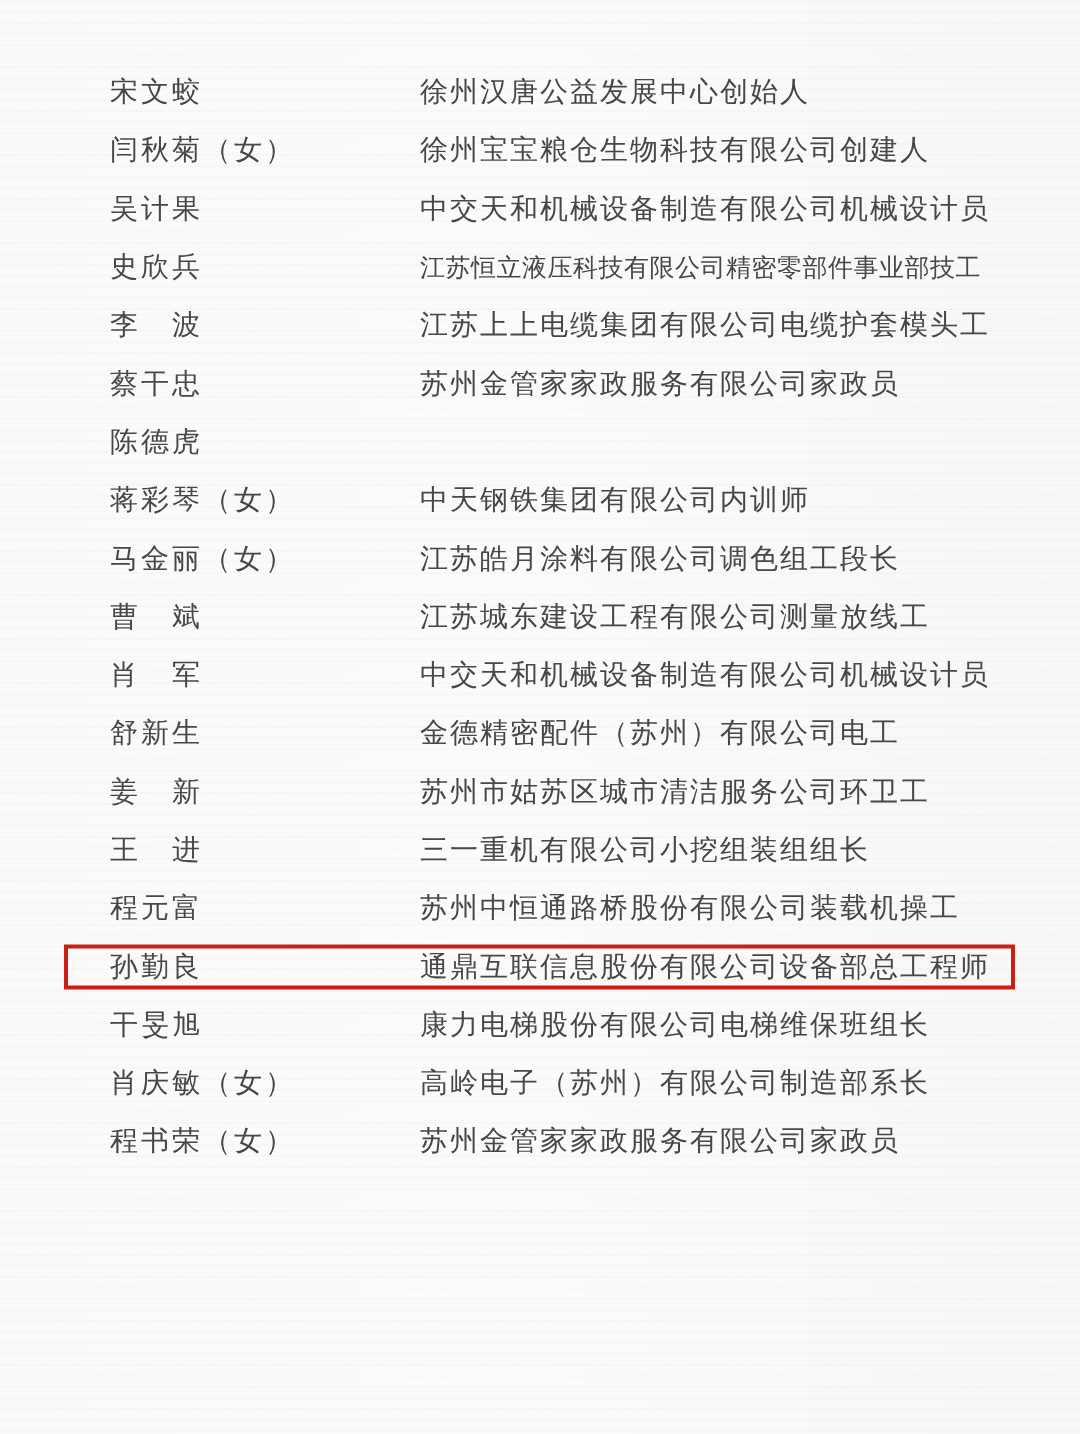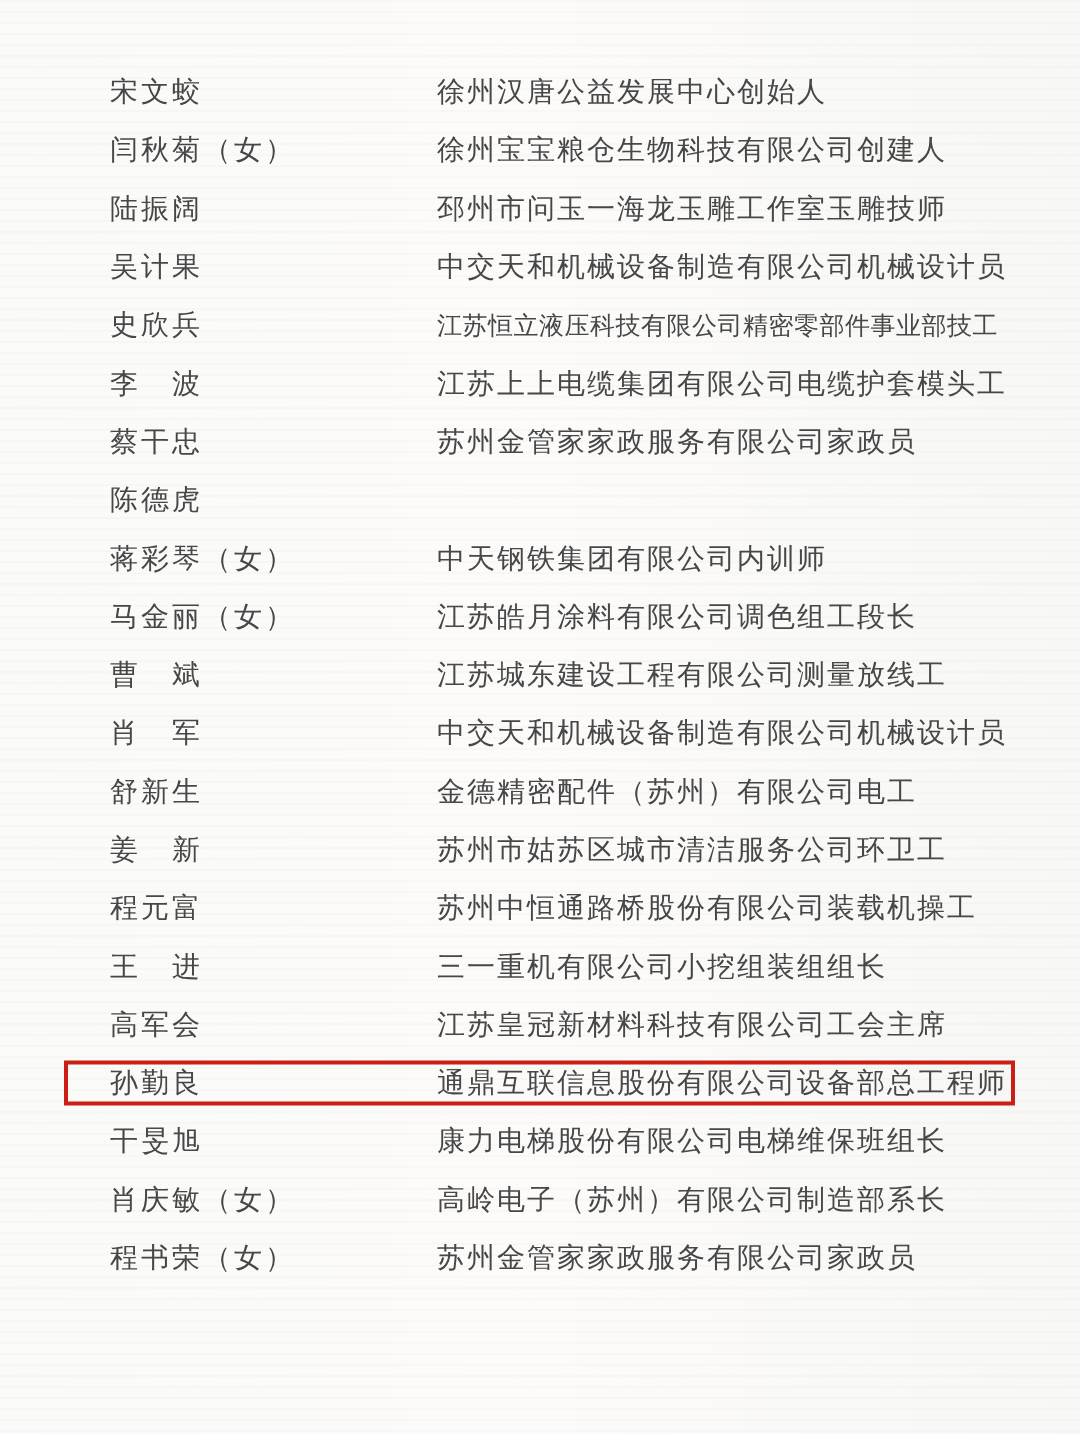--- a/index.html
+++ b/index.html
@@ -37,21 +37,21 @@
     left: 110px;
     top: 50%;
     transform: translateY(-50%);
     font-size: 28px;
     letter-spacing: 3px;
     white-space: pre;
     color: #474747;
   }
   .title {
     position: absolute;
-    left: 437px;
+    left: 420px;
     top: 50%;
     transform: translateY(-50%);
     font-size: 28px;
     letter-spacing: 2px;
     white-space: nowrap;
     color: #474747;
   }
   .row.tight .title {
     font-size: 25px;
     letter-spacing: 0.5px;
@@ -85,24 +85,20 @@
   <div class="rows" id="rows">
       <div class="row">
         <span class="name">宋文蛟</span>
         <span class="title">徐州汉唐公益发展中心创始人</span>
       </div>
       <div class="row">
         <span class="name">闫秋菊（女）</span>
         <span class="title">徐州宝宝粮仓生物科技有限公司创建人</span>
       </div>
       <div class="row">
-        <span class="name">陆振阔</span>
-        <span class="title">邳州市问玉一海龙玉雕工作室玉雕技师</span>
-      </div>
-      <div class="row">
         <span class="name">吴计果</span>
         <span class="title">中交天和机械设备制造有限公司机械设计员</span>
       </div>
       <div class="row tight">
         <span class="name">史欣兵</span>
         <span class="title">江苏恒立液压科技有限公司精密零部件事业部技工</span>
       </div>
       <div class="row">
         <span class="name">李　波</span>
         <span class="title">江苏上上电缆集团有限公司电缆护套模头工</span>
@@ -132,30 +128,26 @@
       </div>
       <div class="row">
         <span class="name">舒新生</span>
         <span class="title">金德精密配件（苏州）有限公司电工</span>
       </div>
       <div class="row">
         <span class="name">姜　新</span>
         <span class="title">苏州市姑苏区城市清洁服务公司环卫工</span>
       </div>
       <div class="row">
-        <span class="name">程元富</span>
-        <span class="title">苏州中恒通路桥股份有限公司装载机操工</span>
-      </div>
-      <div class="row">
         <span class="name">王　进</span>
         <span class="title">三一重机有限公司小挖组装组组长</span>
       </div>
       <div class="row">
-        <span class="name">高军会</span>
-        <span class="title">江苏皇冠新材料科技有限公司工会主席</span>
+        <span class="name">程元富</span>
+        <span class="title">苏州中恒通路桥股份有限公司装载机操工</span>
       </div>
       <div class="row highlight">
         <span class="name">孙勤良</span>
         <span class="title">通鼎互联信息股份有限公司设备部总工程师</span>
         <span class="hl-border" style="border-color: rgb(203, 31, 21);"></span>
       </div>
       <div class="row">
         <span class="name">干旻旭</span>
         <span class="title">康力电梯股份有限公司电梯维保班组长</span>
       </div>

